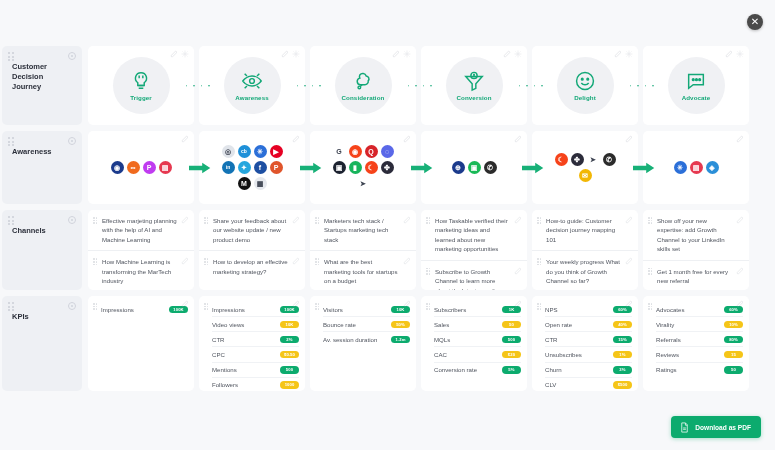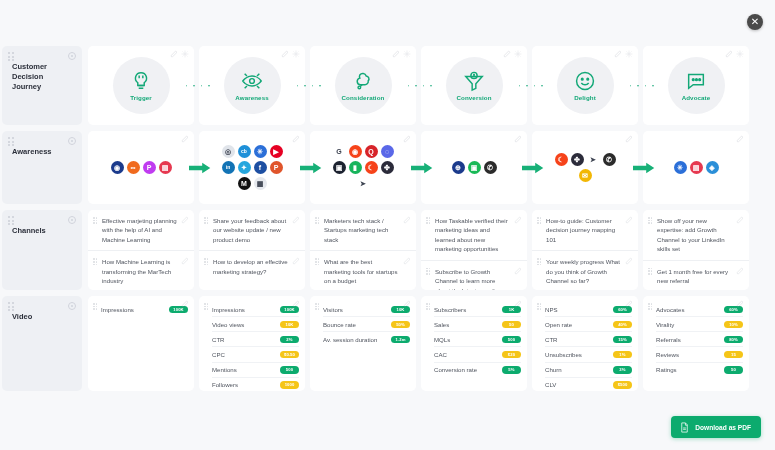--- a/index.html
+++ b/index.html
@@ -629,21 +629,21 @@
       <div class="row-head">
         <span class="grip">
             <i></i>
             <i></i>
             <i></i>
             <i></i>
             <i></i>
             <i></i>
           </span>
         <span class="gear-sm"></span>
-        <div class="title">Video</div>
+        <div class="title">KPIs</div>
       </div>
       <div class="row-body" id="kpi-body">
           <div class="cell kpi-cell">
             <span class="grip2">
               <i></i>
               <i></i>
               <i></i>
               <i></i>
               <i></i>
               <i></i>

